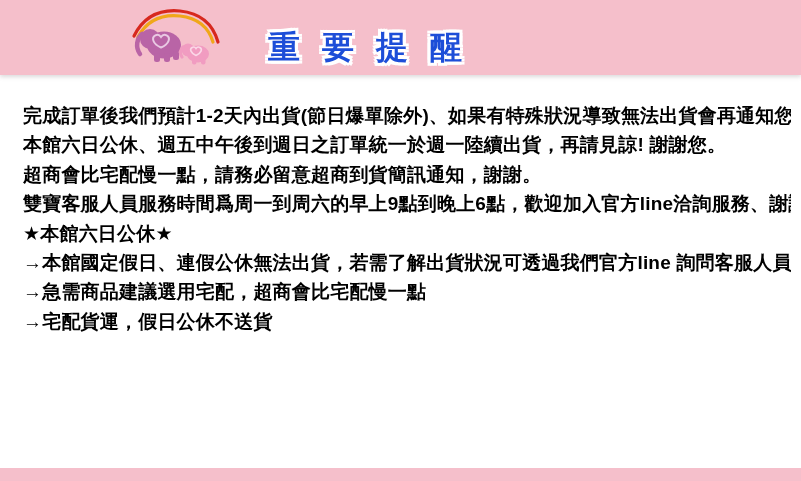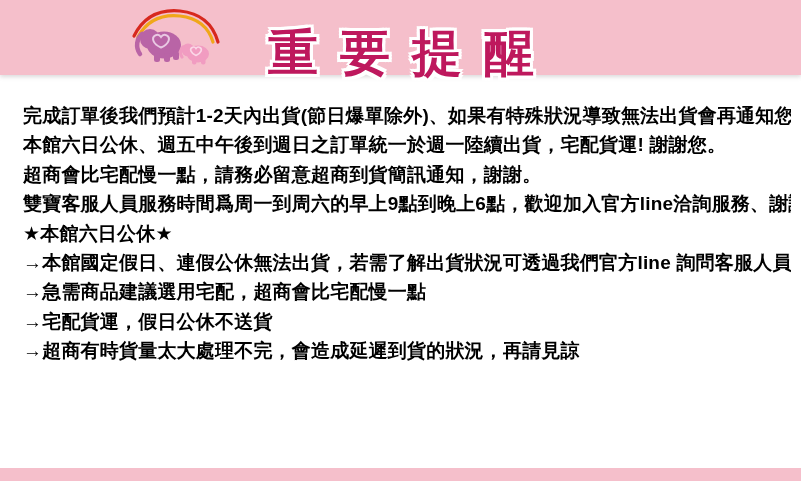--- a/index.html
+++ b/index.html
@@ -7,22 +7,22 @@
     position:relative;width:801px;height:481px;background:#ffffff;overflow:hidden;
     font-family:"Liberation Sans","DejaVu Sans",sans-serif;
   }
   .header{
     position:absolute;top:0;left:0;width:801px;height:75px;
     background:#f5bfcb;
     box-shadow:0 2px 4px rgba(120,110,115,.25);
   }
   .logo{position:absolute;left:130px;top:6px;width:94px;height:62px;}
   .title{
-    position:absolute;left:268px;top:14px;height:75px;line-height:78px;
-    font-size:50px;font-weight:900;color:#be185d;letter-spacing:22px;white-space:nowrap;
+    position:absolute;left:268px;top:8px;height:75px;line-height:78px;
+    font-size:32px;font-weight:900;color:#1d4ed8;letter-spacing:22px;white-space:nowrap;
     text-shadow:
       -3px -3px 0 #fff, 3px -3px 0 #fff, -3px 3px 0 #fff, 3px 3px 0 #fff,
       -3px 0 0 #fff, 3px 0 0 #fff, 0 -3px 0 #fff, 0 3px 0 #fff;
   }
   .content{position:absolute;top:101px;left:23px;right:10px;}
   .line{
     height:29.4px;line-height:29.4px;font-size:19px;font-weight:bold;color:#000;
     white-space:nowrap;overflow:hidden;letter-spacing:0.2px;
   }
   .footer{
@@ -57,25 +57,24 @@
         <rect x="62" y="52" width="4.5" height="6.5" rx="2" fill="#f19cc1"></rect>
         <rect x="71" y="52" width="4.5" height="6.5" rx="2" fill="#f19cc1"></rect>
         <path d="M66,42.5 c-2,-3 -6.5,-0.7 -5,2.6 c1,2.6 5,4.3 5,4.3 c0,0 4,-1.7 5,-4.3 c1.5,-3.3 -3,-5.6 -5,-2.6 z" fill="none" stroke="#fbd7e7" stroke-width="1.6"></path>
       </g>
     </svg>
     <div class="title">重要提醒</div>
   </div>
 
   <div class="content">
     <div class="line">完成訂單後我們預計1-2天內出貨(節日爆單除外)、如果有特殊狀況導致無法出貨會再通知您!</div>
-    <div class="line">本館六日公休、週五中午後到週日之訂單統一於週一陸續出貨，宅配貨運! 謝謝您。</div>
+    <div class="line">本館六日公休、週五中午後到週日之訂單統一於週一陸續出貨，再請見諒! 謝謝您。</div>
     <div class="line">超商會比宅配慢一點，請務必留意超商到貨簡訊通知，謝謝。</div>
     <div class="line">雙寶客服人員服務時間爲周一到周六的早上9點到晚上6點，歡迎加入官方line洽詢服務、謝謝。</div>
     <div class="line">★本館六日公休★</div>
     <div class="line">→本館國定假日、連假公休無法出貨，若需了解出貨狀況可透過我們官方line 詢問客服人員喔</div>
     <div class="line">→急需商品建議選用宅配，超商會比宅配慢一點</div>
     <div class="line">→宅配貨運，假日公休不送貨</div>
-    <div class="line">→超商有時貨量太大處理不完，會造成延遲到貨的狀況，再請見諒</div>
   </div>
 
   <div class="footer"></div>
 
 </div>
 
 </body></html>

